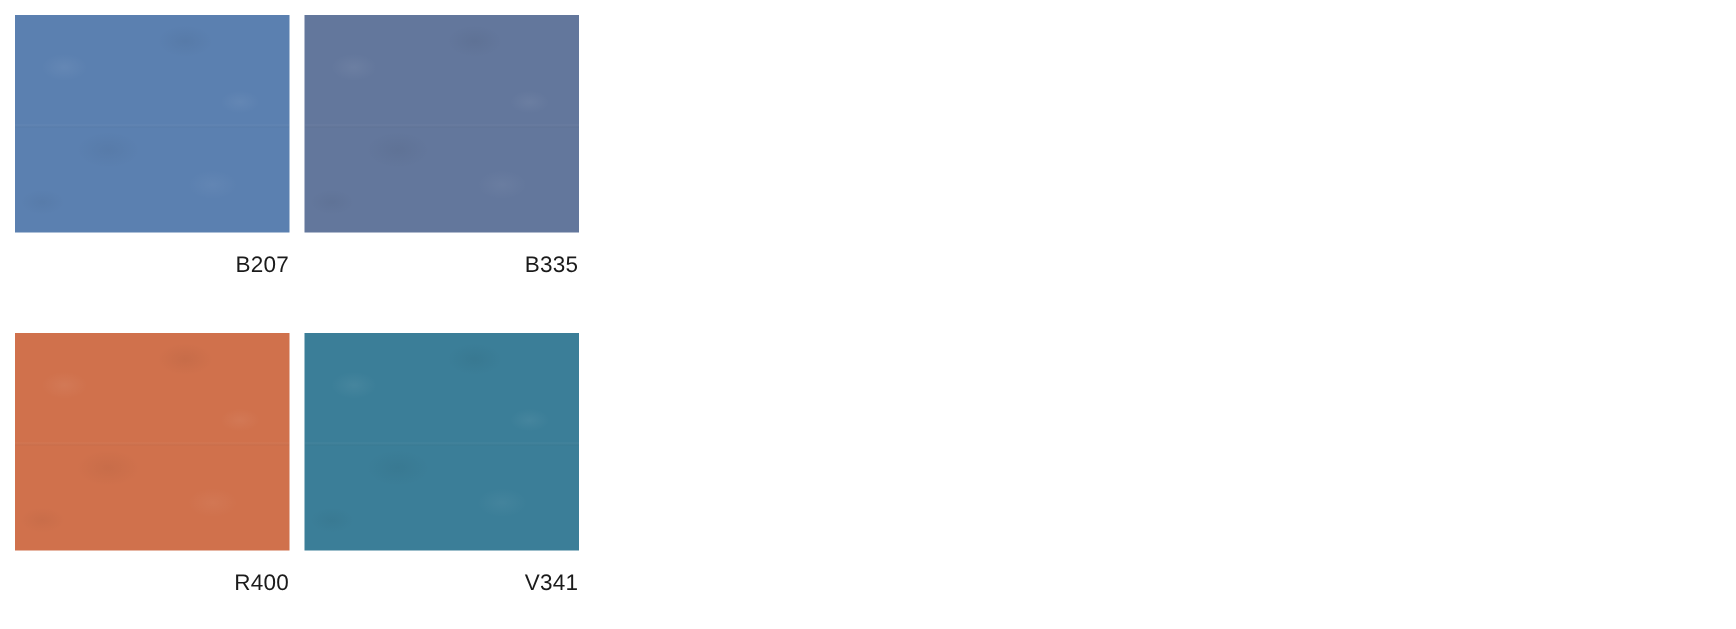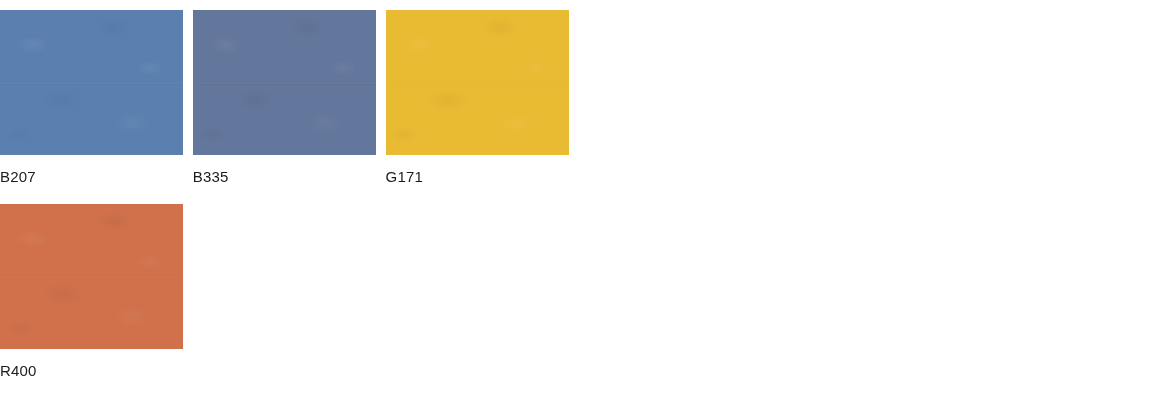--- a/index.html
+++ b/index.html
@@ -24,27 +24,27 @@
 
   .swatch-row {
     position: absolute;
     left: 0;
     width: 1157px;
     display: flex;
     flex-direction: row;
   }
 
   #swatch-row-1 { top: 10px; }
-  #swatch-row-2 { top: 204px; }
+  #swatch-row-2 { top: 222px; }
 
   .swatch-cell {
     width: 192.8px;
     display: flex;
     flex-direction: column;
-    align-items: flex-start;
+    align-items: flex-end;
     box-sizing: border-box;
   }
 
   .swatch-chip {
     position: relative;
     width: 183px;
     height: 145px;
     margin-left: 0;
     overflow: hidden;
   }
@@ -117,39 +117,39 @@
       <div class="swatch-chip" style="background-color:#5b80b0;"></div>
       <div class="swatch-label">B207</div>
     </div>
 
 
     <div class="swatch-cell">
       <div class="swatch-chip" style="background-color:#63779c;"></div>
       <div class="swatch-label">B335</div>
     </div>
 
-    <div class="swatch-cell">
-      <div class="swatch-chip" style="background-color:#e9bb33;"></div>
-      <div class="swatch-label">G171</div>
-    </div>
 
 
 
   </div>
 
   <div class="swatch-row" id="swatch-row-2">
 
     <div class="swatch-cell">
       <div class="swatch-chip" style="background-color:#d0714c;"></div>
       <div class="swatch-label">R400</div>
     </div>
 
 
 
 
+    <div class="swatch-cell">
+      <div class="swatch-chip" style="background-color:#3b7e98;"></div>
+      <div class="swatch-label">V341</div>
+    </div>
 
     <div class="swatch-cell">
       <div class="swatch-chip is-empty"></div>
       <div class="swatch-label"></div>
     </div>
 
   </div>
 
 </div>
 

